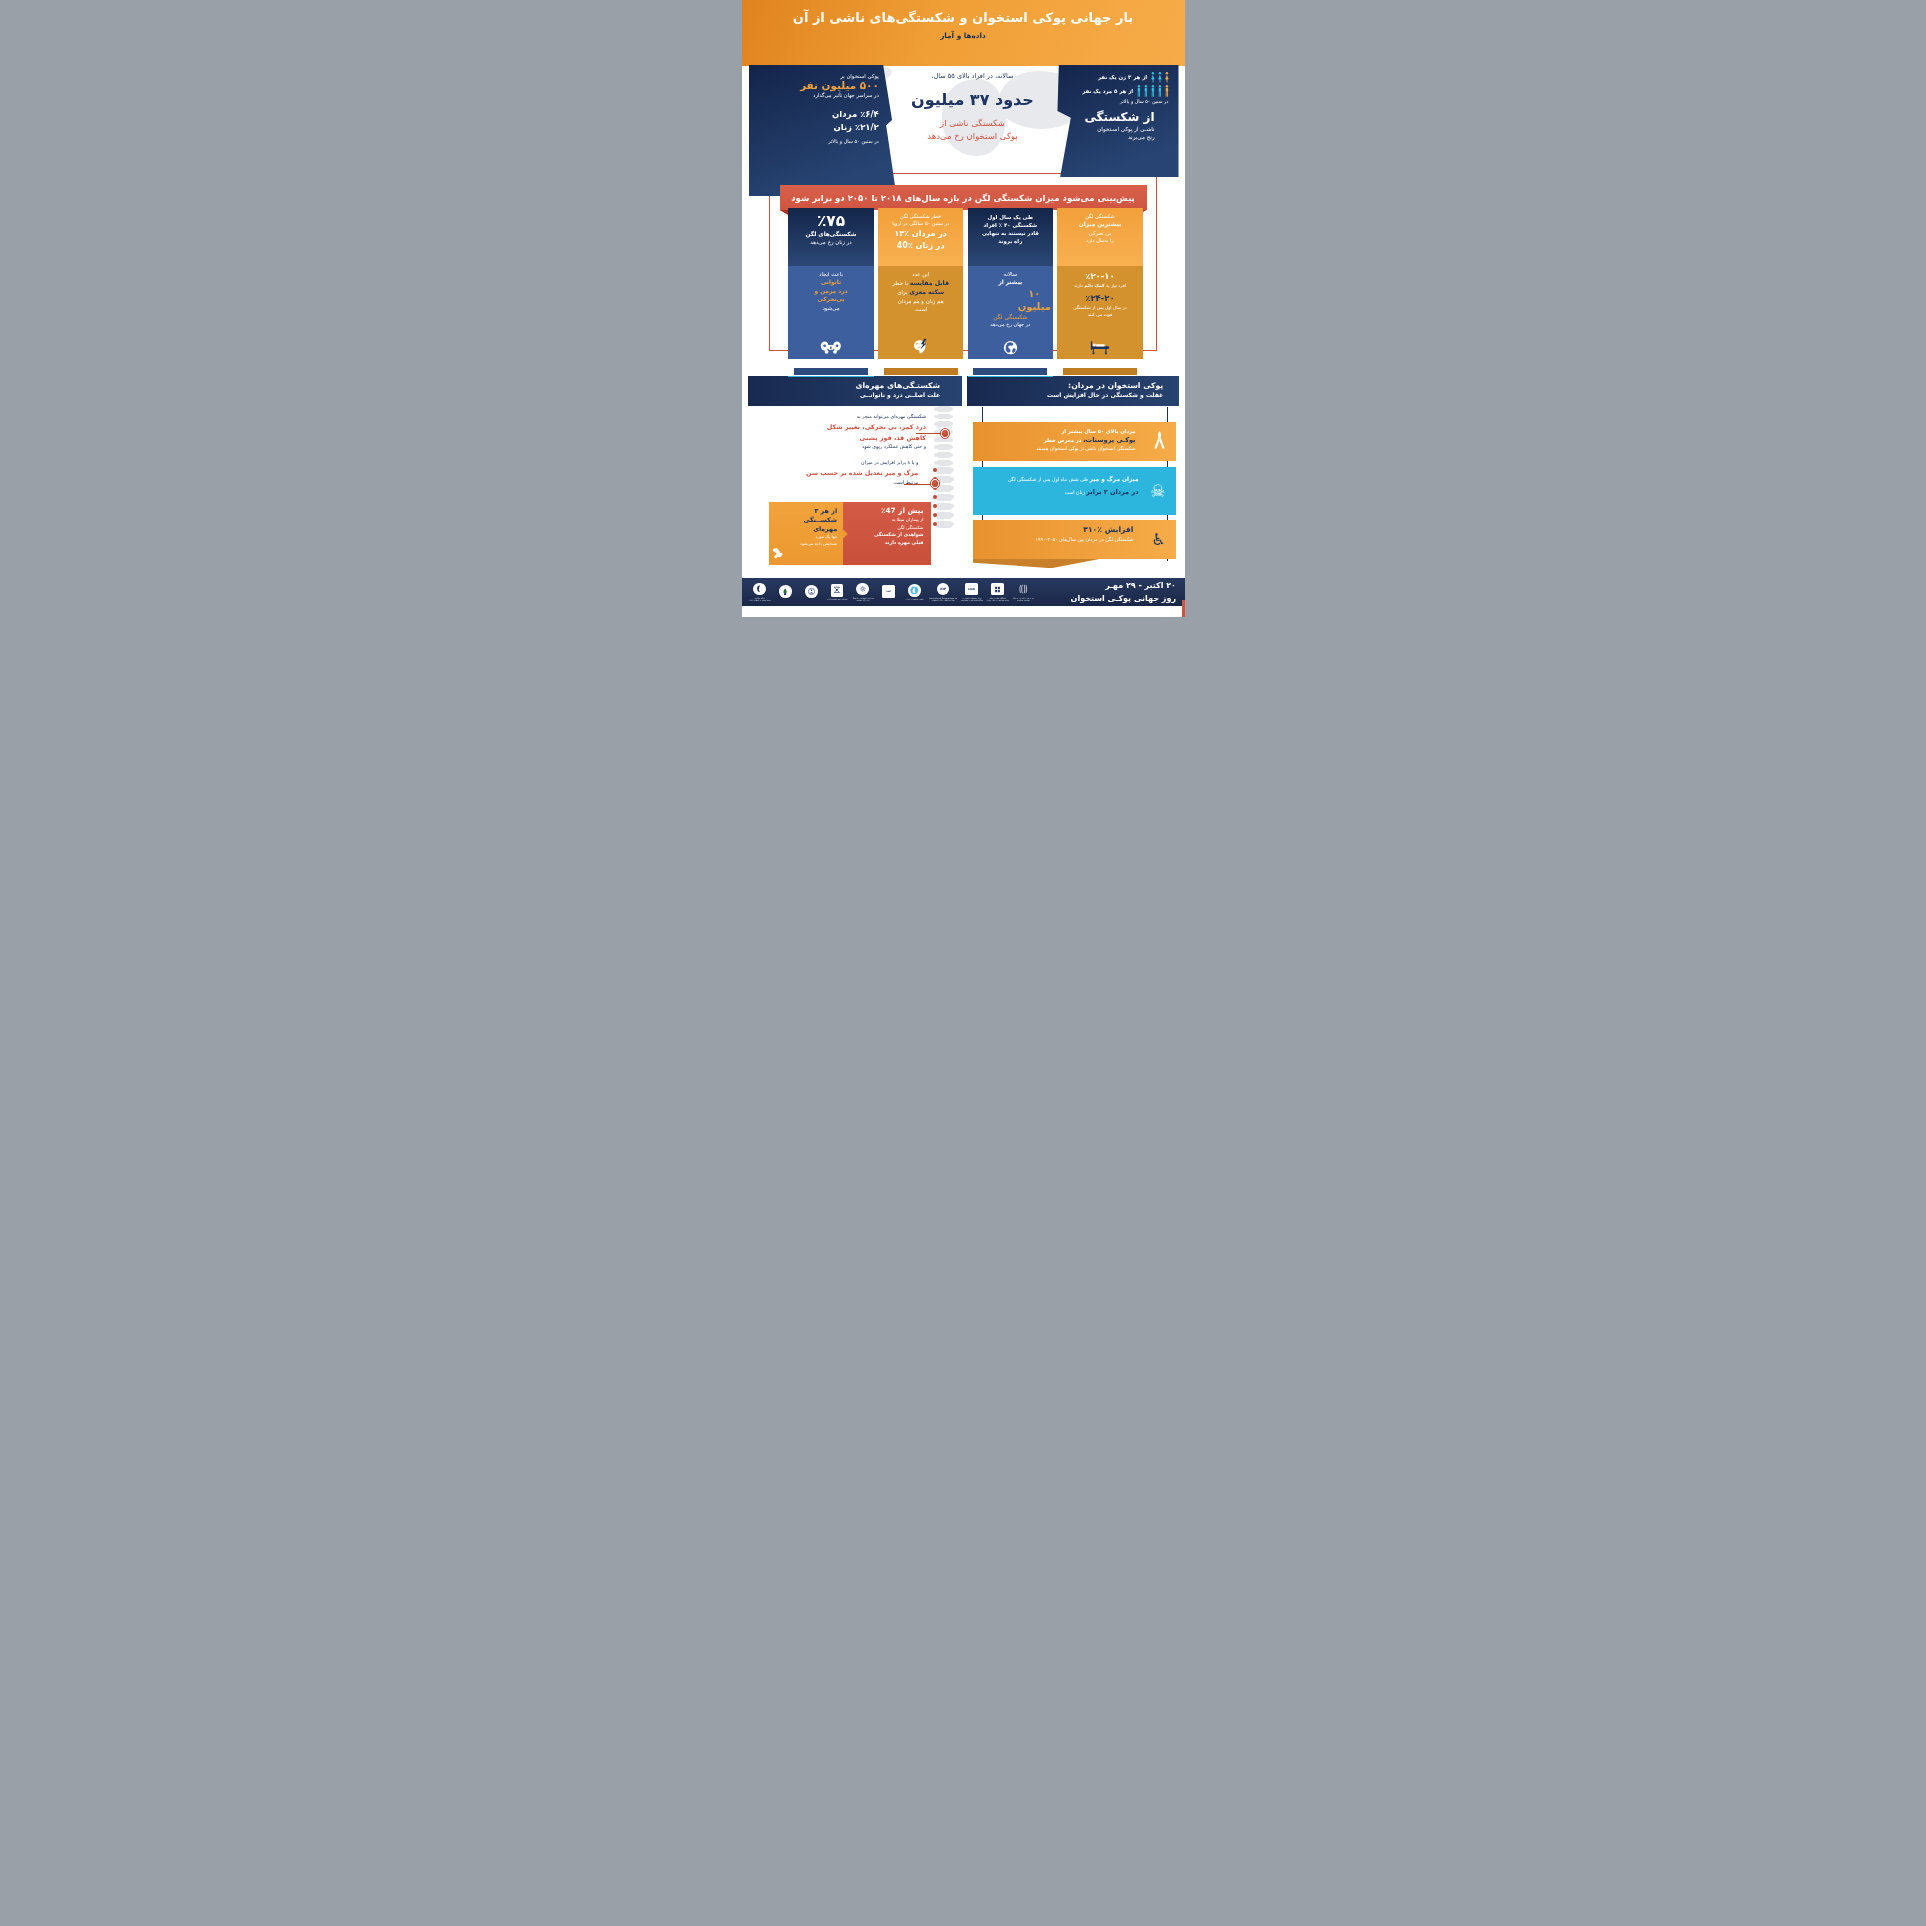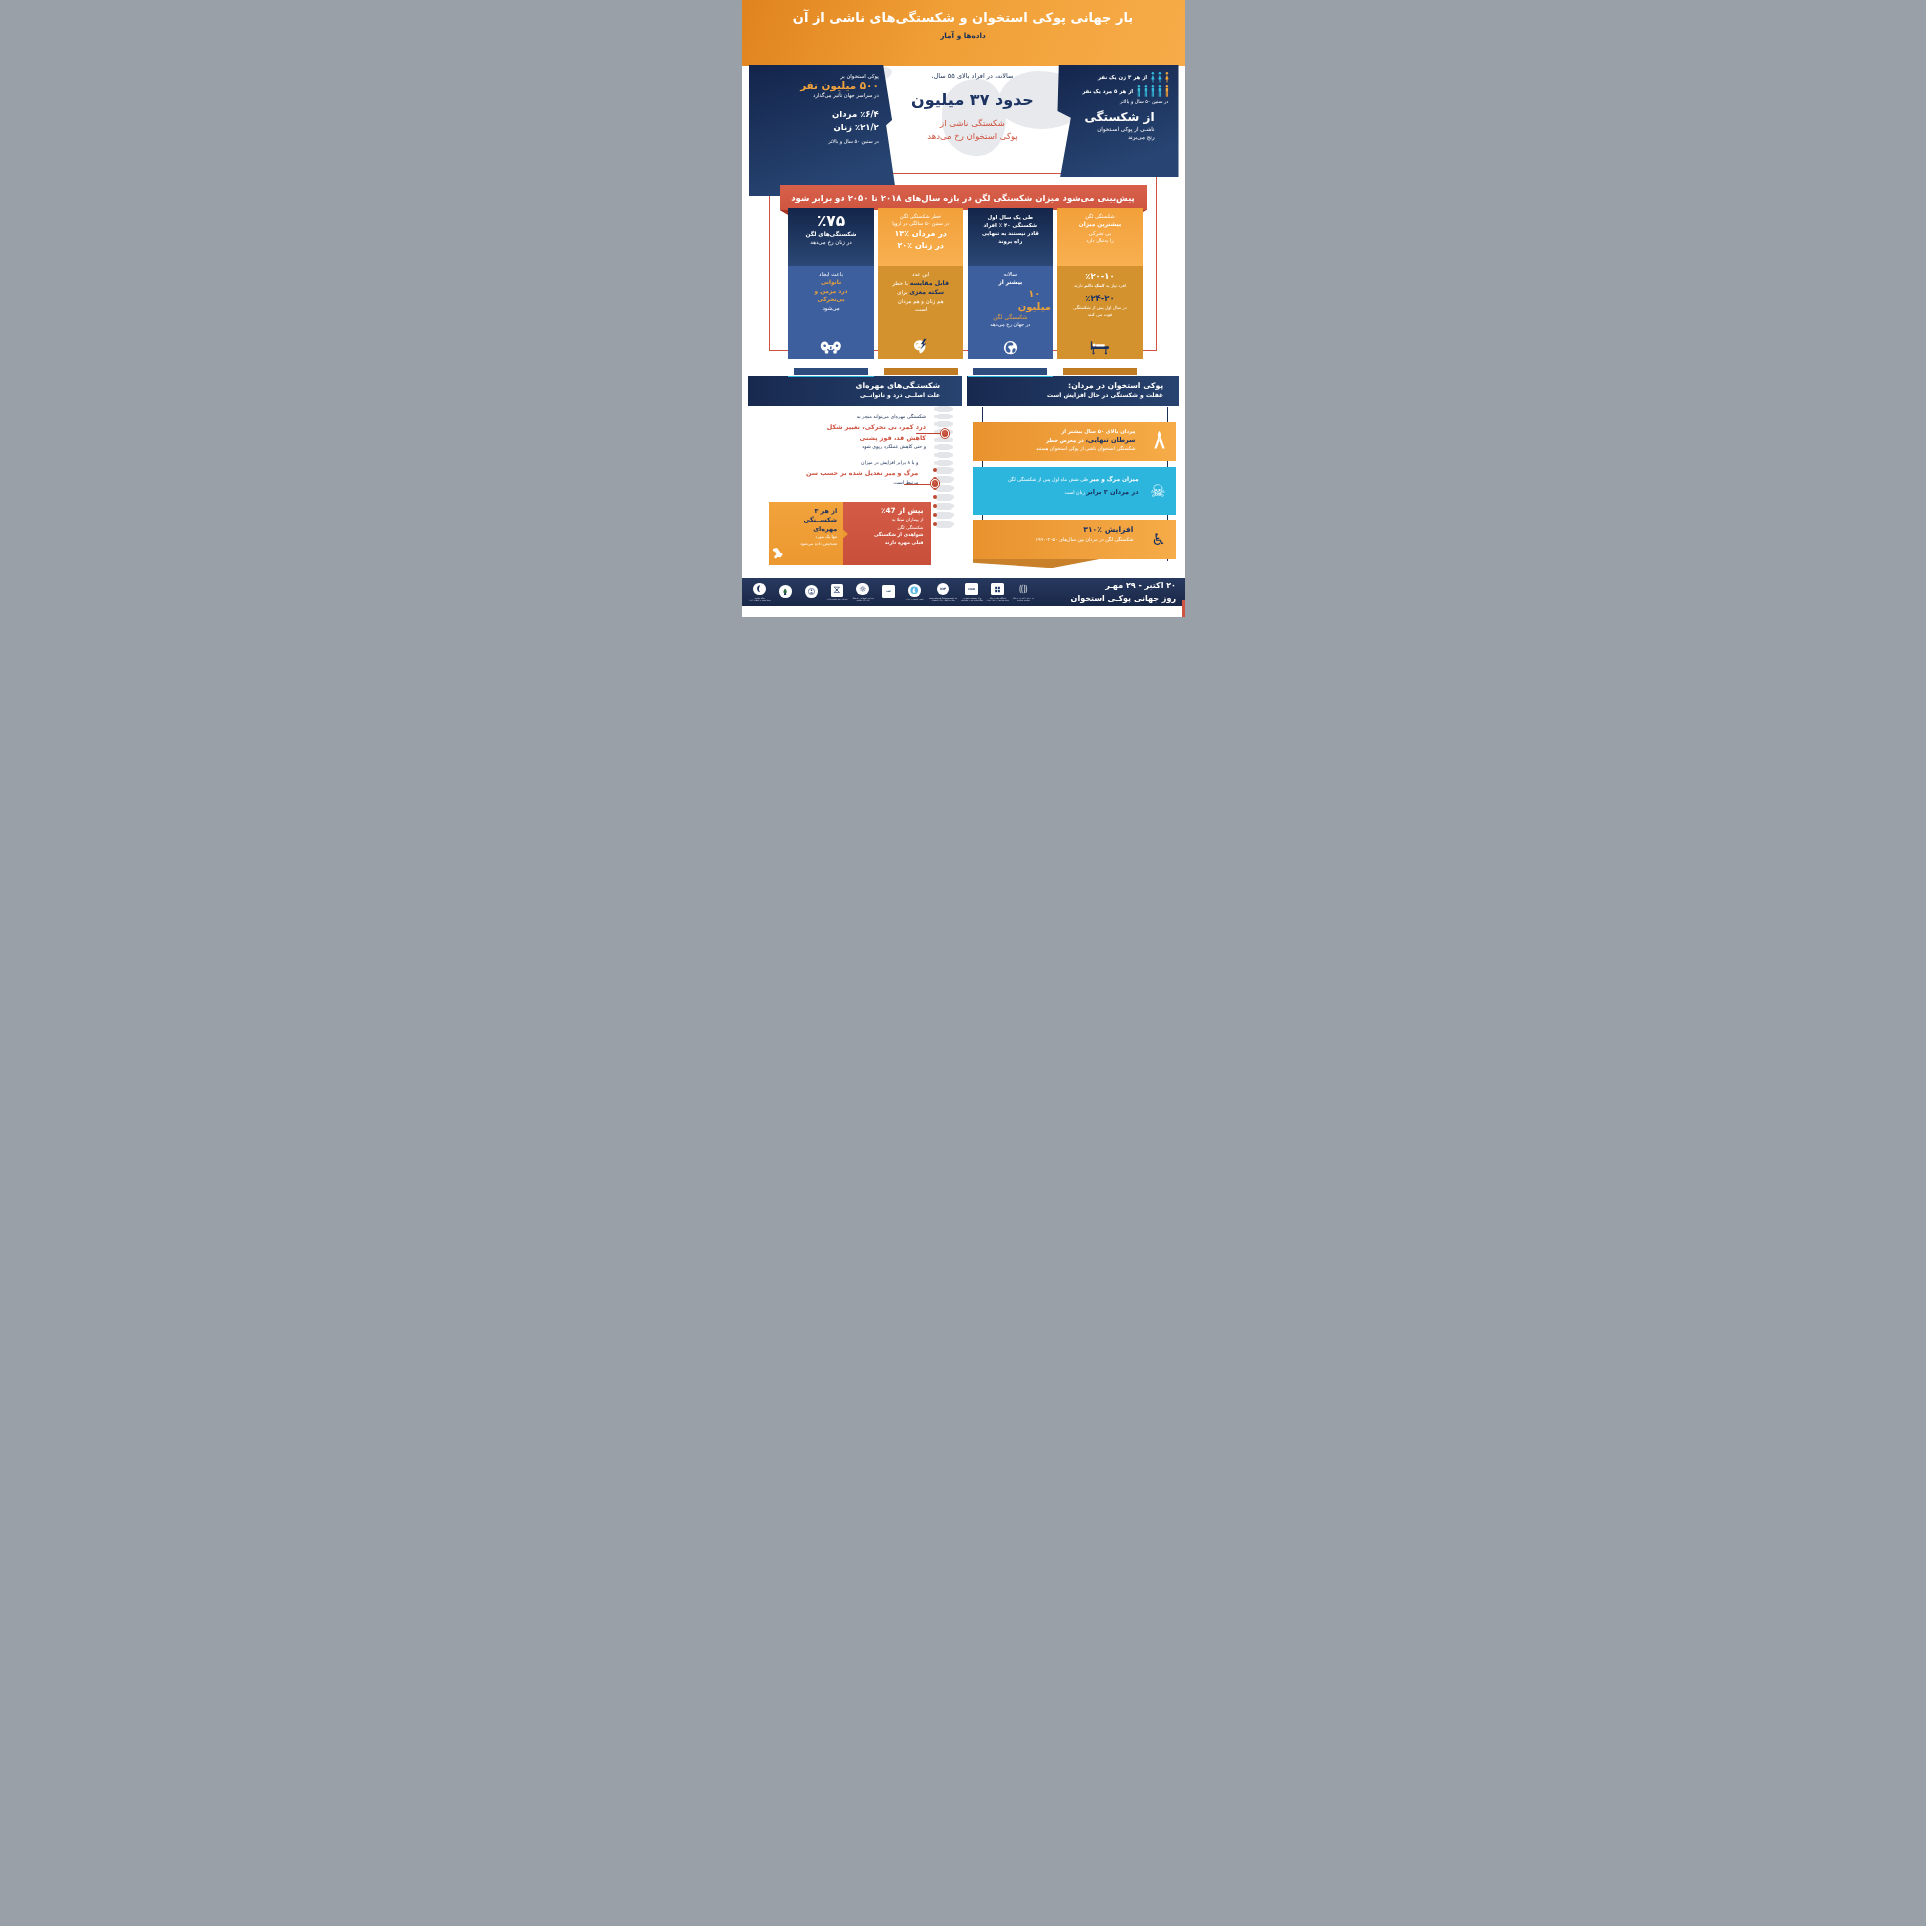--- a/index.html
+++ b/index.html
@@ -325,21 +325,21 @@
       </div>
       <div class="ped"></div>
       <div class="cyanline"></div>
     </div>
 
     <div class="col or">
       <div class="ctop">
         <div class="cl">خطر شکستگی لگن</div>
         <div class="cl">در سنین ۵۰ سالگی در اروپا</div>
         <div class="cl b" style="font-size:8px;">در مردان ٪۱۴</div>
-        <div class="cl b" style="font-size:8px;">در زنان ٪۲۰</div>
+        <div class="cl b" style="font-size:8px;">در زنان ٪40</div>
       </div>
       <div class="cbot">
         <div class="cl sz14">این عدد</div>
         <div class="cl sz14"><span class="nv b" style="font-size:6.2px;">قابل مقایسه</span><span> با خطر</span></div>
         <div class="cl sz14"><span class="nv b" style="font-size:6.2px;">سکته مغزی</span><span> برای</span></div>
         <div class="cl sz14">هم زنان و هم مردان</div>
         <div class="cl sz14">است.</div>
         <div class="col-icon">
           <svg width="18.5" height="17" viewBox="0 0 50 46">
               <path fill="#fff" d="M24 6 c-9 0 -16 6 -16 14 c0 7 6 13 14 13 l2 9 c6 -2 15 -8 15 -20 c0 -9 -7 -16 -15 -16 z M12 18 q4 -5 9 -3 M18 26 q5 -4 10 0 M26 14 q5 -2 8 3"></path>
@@ -450,21 +450,21 @@
     <div class="rb-l">شکستگی لگن</div>
     <div class="rb-b">شواهدی از شکستگی</div>
     <div class="rb-b">قبلی مهره دارند</div>
   </div>
 
   <div class="vline vl1"></div>
   <div class="vline vl2"></div>
 
   <div class="rsbox rs1">
     <div class="rs-b">مردان بالای ۵۰ سال بیشتر از</div>
-    <div><span class="rs-em">سرطان تنهایی،</span><span class="rs-b"> در معرض خطر</span></div>
+    <div><span class="rs-em">پوکـی پروستات،</span><span class="rs-b"> در معرض خطر</span></div>
     <div class="rs-l">شکستگی استخوان ناشی از پوکی استخوان هستند</div>
     <div class="rs-icon">
       <svg width="13" height="24" viewBox="0 0 30 54">
           <path fill="#fff" fill-rule="evenodd" d="M15 1 C10 8 10 15 15 22 C20 15 20 8 15 1 Z M12 17 L3 42 L8.5 42 L15 23.5 L21.5 42 L27 42 L18 17 C16.5 20 13.5 20 12 17 Z"></path>
         </svg>
     </div>
   </div>
 
   <div class="rsbox rs2">
     <div><span class="rs-b" style="font-size:5.8px;">میزان مرگ و میر</span><span class="rs-l"> طی شش ماه اول پس از شکستگی لگن</span></div>

